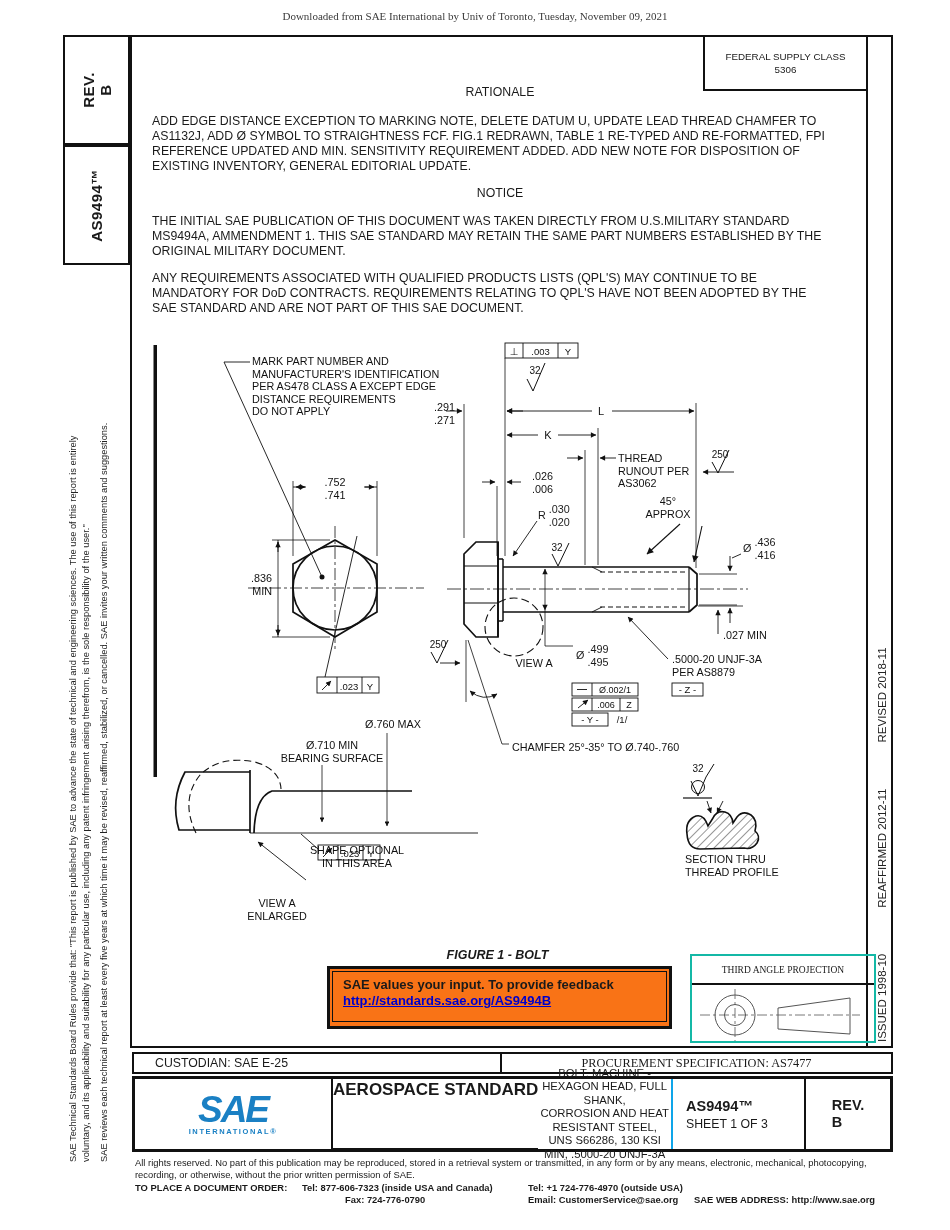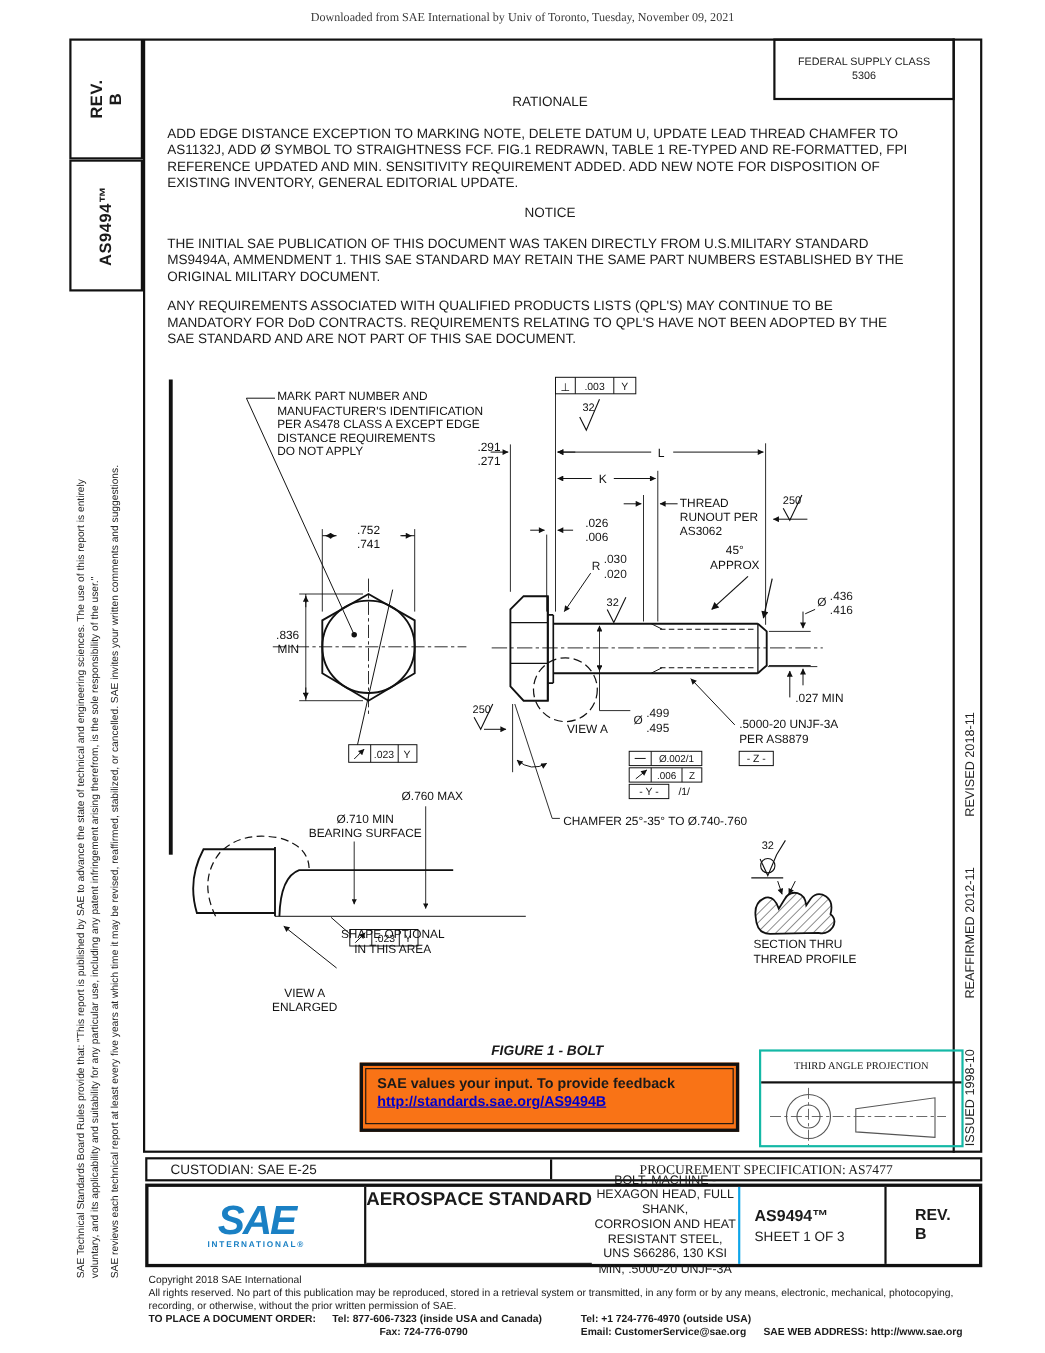--- a/index.html
+++ b/index.html
@@ -344,21 +344,20 @@
   </div>
   <div class="tb-num">
     <div class="n1">AS9494™</div>
     <div class="n2">SHEET 1 OF 3</div>
   </div>
   <div class="tb-rev pre">REV.
 B</div>
 </div>
 
 <div class="abs foot">
-  <div>Copyright 2018 SAE International</div>
   <div class="pre">All rights reserved. No part of this publication may be reproduced, stored in a retrieval system or transmitted, in any form or by any means, electronic, mechanical, photocopying,
 recording, or otherwise, without the prior written permission of SAE.</div>
   <div style="position:relative;height:24px;">
     <span class="abs fbold" style="left:0;top:1px;">TO PLACE A DOCUMENT ORDER:</span>
     <span class="abs fbold" style="left:167px;top:1px;">Tel: 877-606-7323 (inside USA and Canada)</span>
     <span class="abs fbold" style="left:393px;top:1px;">Tel: +1 724-776-4970 (outside USA)</span>
     <span class="abs fbold" style="left:167px;top:13px;padding-left:43px;">Fax: 724-776-0790</span>
     <span class="abs fbold" style="left:393px;top:13px;">Email: CustomerService@sae.org</span>
     <span class="abs fbold" style="left:559px;top:13px;">SAE WEB ADDRESS: http://www.sae.org</span>
   </div>

